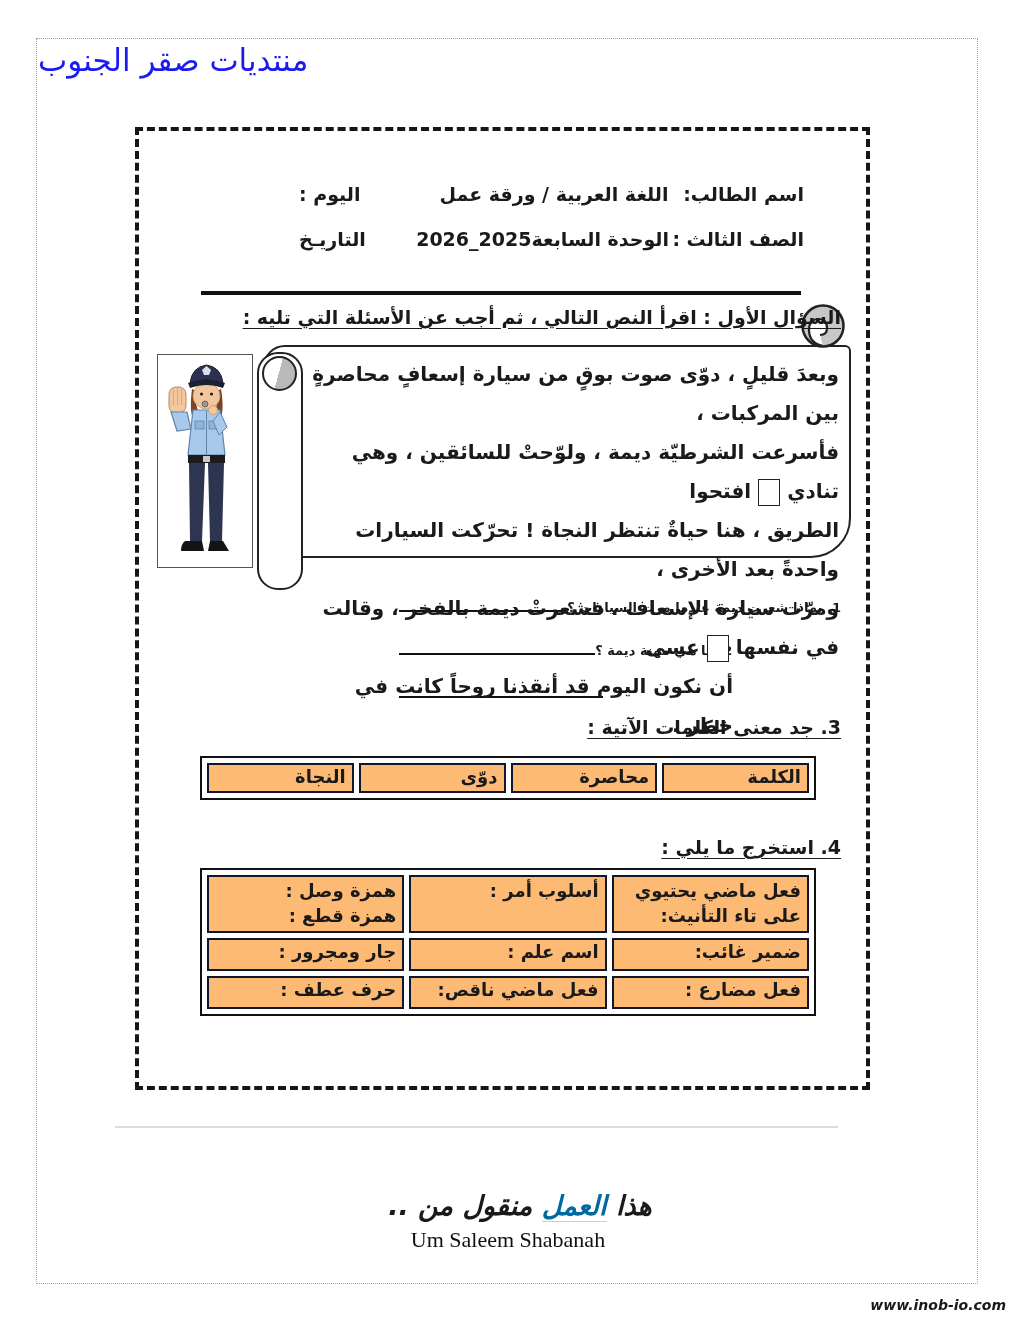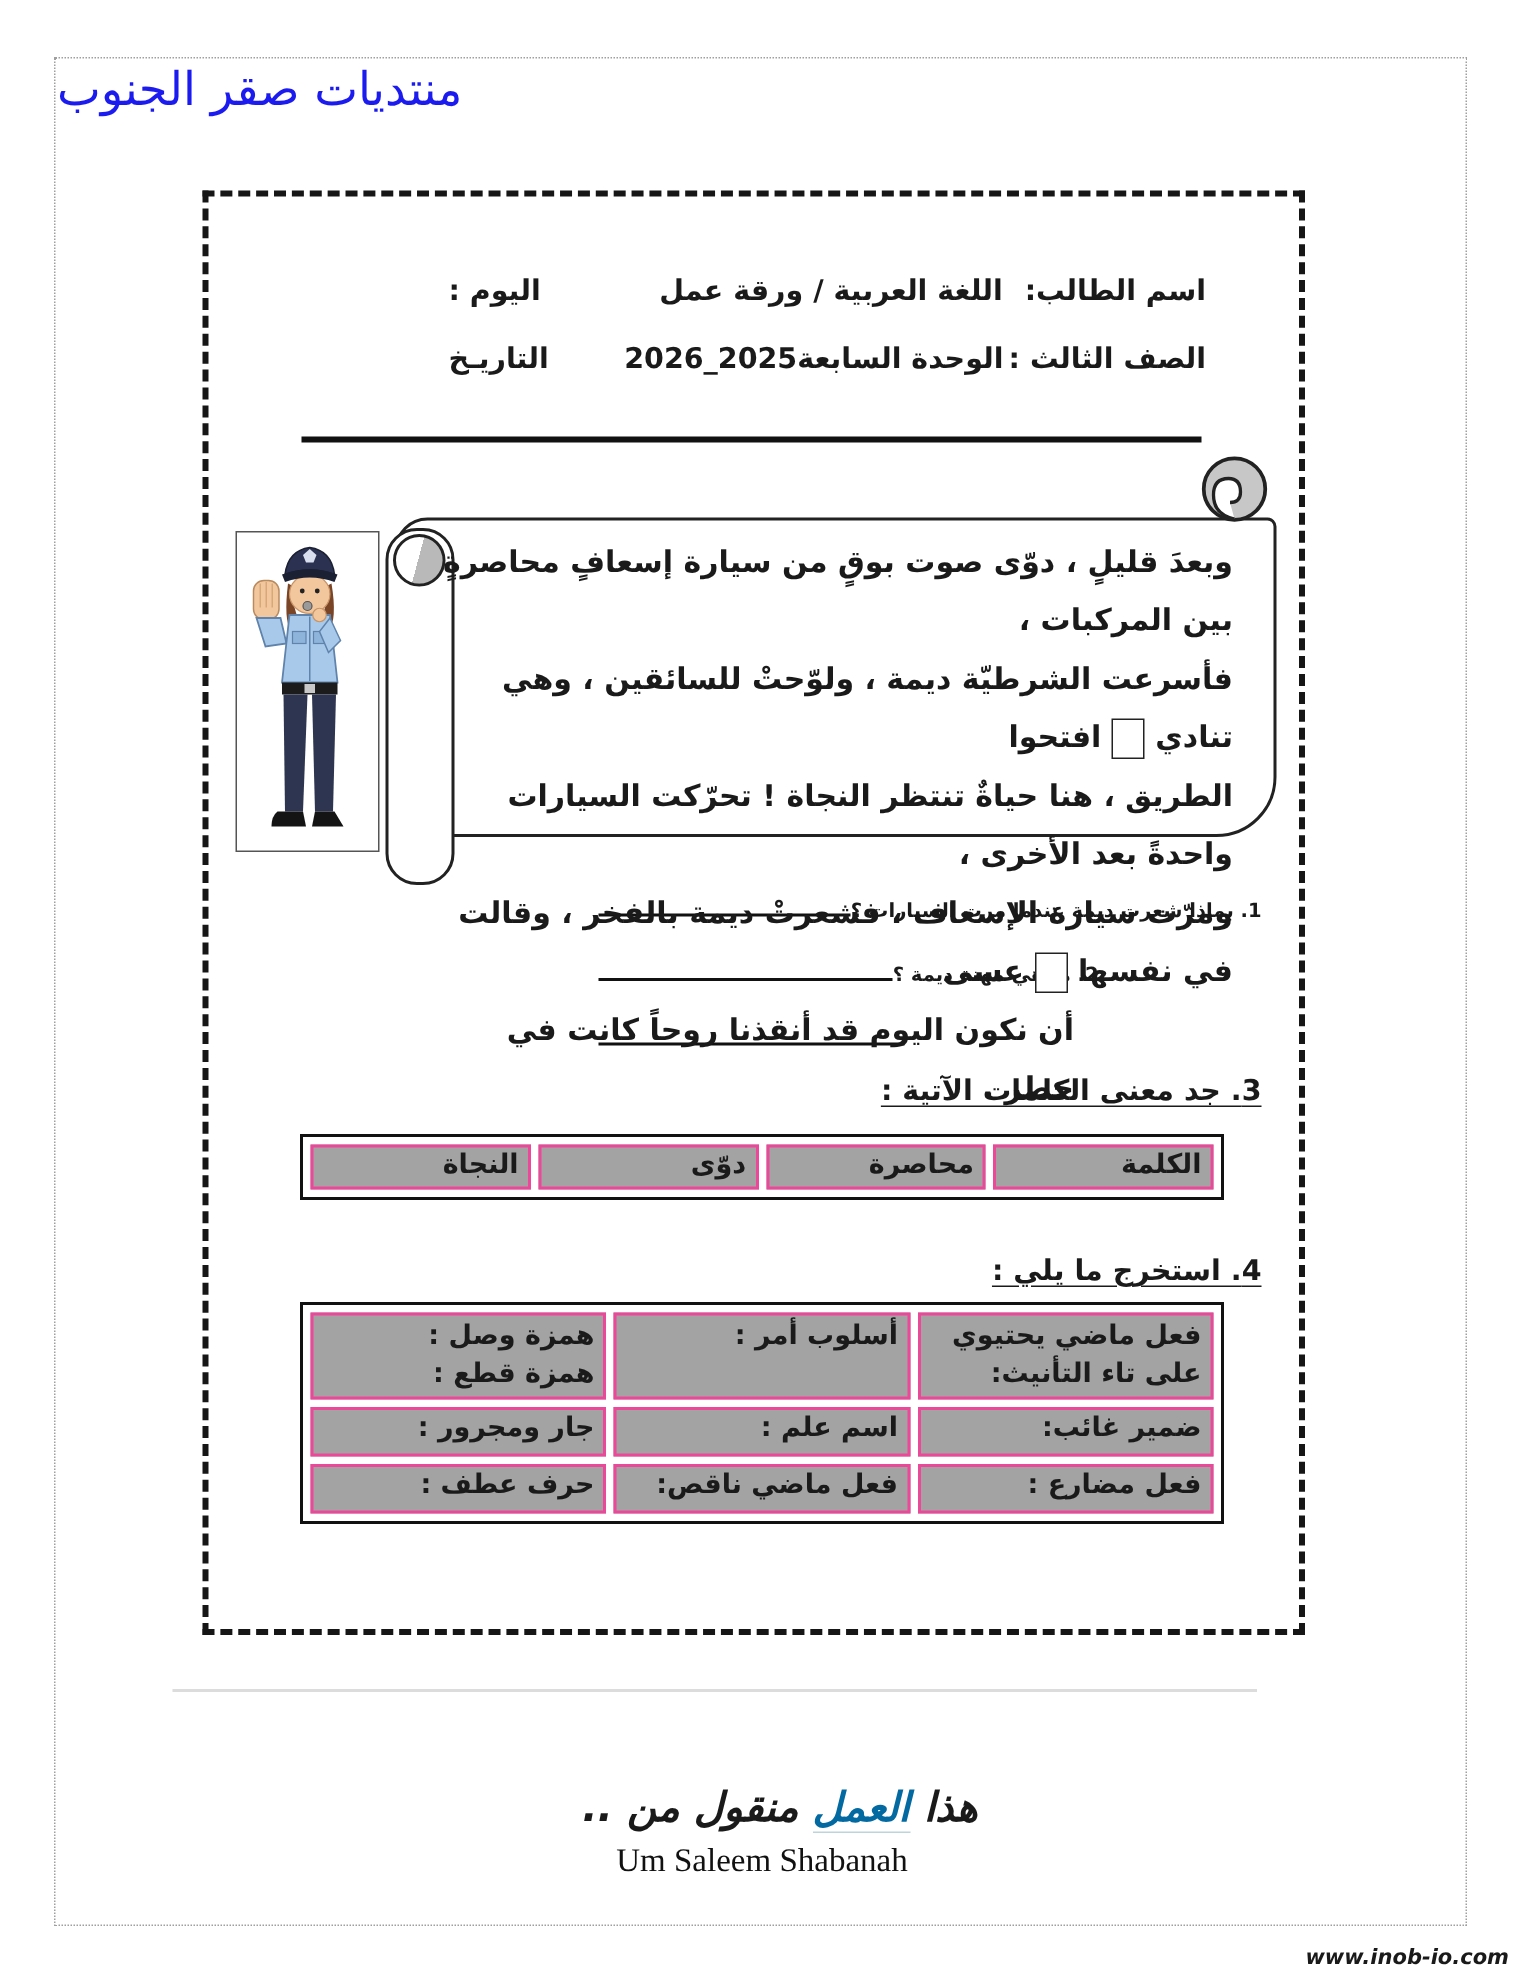--- a/index.html
+++ b/index.html
@@ -21,40 +21,40 @@
   .sec-title{position:absolute;top:175px;right:25px;font-size:19px;font-weight:bold;
     text-decoration:underline;text-underline-offset:4px;white-space:nowrap;direction:rtl;z-index:3;}
   
   .scroll-body{position:absolute;top:214px;left:124px;width:584px;height:209px;
     border:2.5px solid #222;border-radius:22px 6px 40px 30px;background:#fff;z-index:1;}
   .scroll-roll{position:absolute;top:221px;left:118px;width:42px;height:234px;
     border:2.5px solid #222;border-radius:21px;background:#fff;z-index:2;}
   .roll-curl{position:absolute;top:2px;left:3px;width:31px;height:31px;border:2px solid #222;
     border-radius:50%;background:linear-gradient(105deg,#ffffff 48%,#b9b9b9 48%);}
   .curl-tr{position:absolute;top:172px;left:661px;width:47px;height:47px;z-index:2;}
-  .passage{position:absolute;top:224px;left:154px;width:529px;direction:rtl;
+  .passage{position:absolute;top:224px;left:171px;width:529px;direction:rtl;
     font-size:20px;font-weight:bold;line-height:39px;z-index:3;}
   .passage .indent{padding-right:106px;}
   .blank-box{display:inline-block;width:20px;height:25px;border:1.8px solid #222;background:#fff;
     vertical-align:middle;margin:0 7px;}
   
   .police-box{position:absolute;top:223px;left:18px;width:94px;height:212px;background:#fff;
     border:1.5px solid #555;z-index:2;}
   
   .questions{position:absolute;top:464px;right:25px;direction:rtl;text-align:left;
     font-size:13px;font-weight:bold;z-index:1;}
   .q-row{margin-bottom:17px;line-height:26px;white-space:nowrap;}
   .q-blank{display:inline-block;height:5px;border-bottom:2px solid #111;vertical-align:baseline;}
   .sub-head{position:absolute;right:25px;font-size:19px;font-weight:bold;text-decoration:underline;
     text-underline-offset:4px;white-space:nowrap;direction:rtl;}
   
   table.wtable{border:2.5px solid #111;border-collapse:separate;border-spacing:5px;
     position:absolute;left:61px;table-layout:fixed;direction:rtl;background:#fff;}
-  table.wtable td{border:2px solid #ec4899;font-size:18px;font-weight:bold;
-    padding:1px 6px 1px 3px;text-align:right;vertical-align:top;background:#a3a3a3;}
+  table.wtable td{border:2px solid #0f172a;font-size:18px;font-weight:bold;
+    padding:1px 6px 1px 3px;text-align:right;vertical-align:top;background:#fdba74;}
   .vocab-table{top:625px;width:616px;}
   .vocab-table td{height:24px;}
   .vocab-table tr.meaning td{height:30px;}
   .extract-table{top:737px;width:616px;}
   .extract-table tr.r1 td{height:52px;line-height:25px;}
   .extract-table tr.rn td{height:27px;}
   
   .divider{position:absolute;left:115px;top:1126px;width:723px;height:2px;background:#dcdcdc;}
   .credit{position:absolute;top:1190px;left:0;width:1040px;text-align:center;direction:rtl;
     font-size:27px;font-weight:bold;font-style:italic;letter-spacing:1px;}
@@ -74,20 +74,21 @@
 <div class="sheet">
 
   <div class="h-item" style="top:52px;right:62px;margin-left:28px;">اسم الطالب:</div>
   <div class="h-item" style="top:52px;left:300px;width:230px;text-align:center;">اللغة العربية / ورقة عمل</div>
   <div class="h-item" style="top:52px;left:160px;">اليوم :</div>
   <div class="h-item" style="top:97px;right:62px;">الصف الثالث :</div>
   <div class="h-item" style="top:97px;left:300px;width:230px;text-align:left;">الوحدة السابعة2025_2026</div>
   <div class="h-item" style="top:97px;left:160px;">التاريـخ</div>
   <div class="hdr-rule"></div>
 
+  <div class="sec-title">السؤال الأول : اقرأ النص التالي ، ثم أجب عن الأسئلة التي تليه :</div>
 
   <div class="curl-tr">
     <svg width="47" height="47" viewBox="0 0 47 47">
       <circle cx="23" cy="23" r="20.5" fill="#c7c7c7" stroke="#222" stroke-width="2.5"></circle>
       <path d="M23 43 Q9 40 9 27 Q9 16 19 16 Q27 16 27 25 Q27 32 20 32" fill="#ffffff" stroke="#222" stroke-width="2.2"></path>
     </svg>
   </div>
   <div class="scroll-body"></div>
   <div class="scroll-roll">
     <div class="roll-curl"></div>

